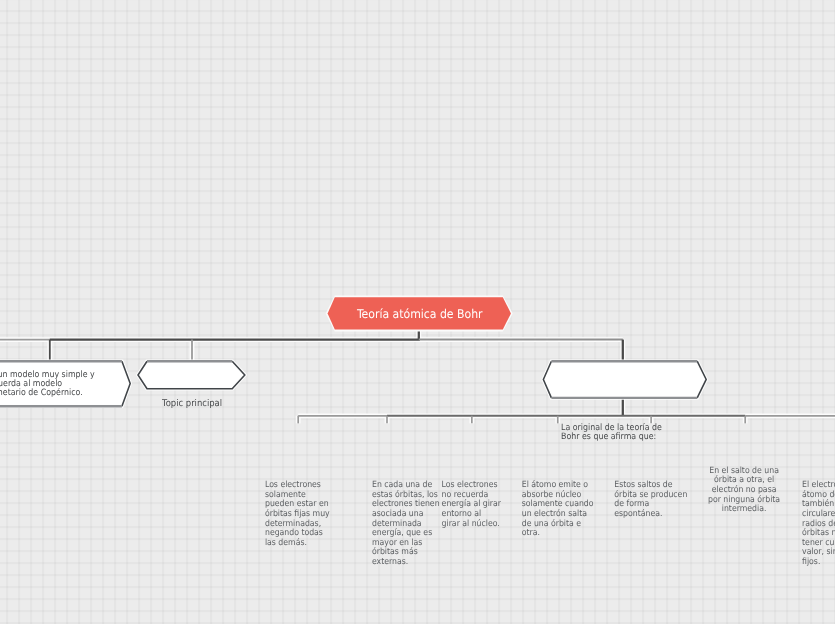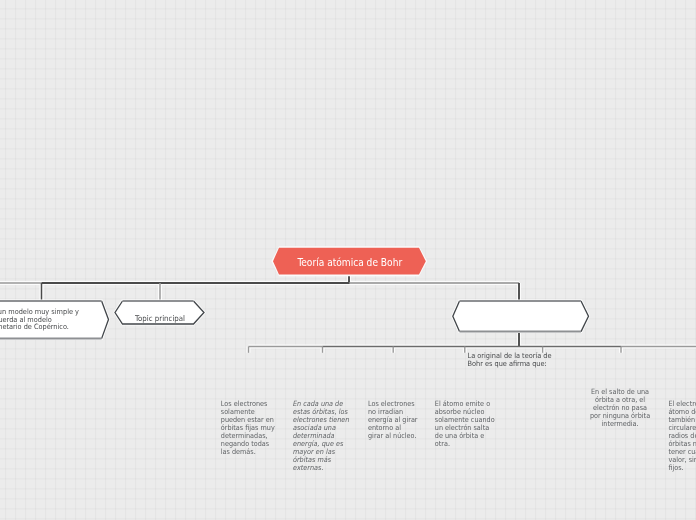--- a/index.html
+++ b/index.html
@@ -75,21 +75,21 @@
   <div>Es un modelo muy simple y</div>
   <div>recuerda al modelo</div>
   <div>planetario de Copérnico.</div>
 </div>
 
 <svg class="shape" style="left:112px;top:297px" width="96" height="32" viewBox="0 0 96 32">
   <polygon points="10.5,4 81.5,4 92,15.5 81.5,27 10.5,27 3,15.5" fill="#ffffff" stroke="#fdfdfd" stroke-width="3"></polygon>
   <path d="M10.5,4 L3,15.5 L10.5,27 H81.5 L92,15.5 L81.5,4" stroke="#414549" stroke-width="1.3" fill="none"></path>
   <path d="M10.5,4 H81.5" stroke="#8e9093" stroke-width="2" fill="none"></path>
 </svg>
-<div class="label" style="left:115.6px;top:300px;width:89px;height:36px;font-size:7.8px;display:flex;align-items:center;justify-content:center;">Topic principal</div>
+<div class="label" style="left:115.6px;top:317px;width:89px;height:36px;font-size:7.8px;display:flex;align-items:center;justify-content:center;">Topic principal</div>
 
 <svg class="shape" style="left:448px;top:296px" width="146" height="42" viewBox="0 0 146 42">
   <polygon points="11.5,5 133,5 140.5,20.2 133,35.6 11.5,35.6 4.8,20.2" fill="#ffffff" stroke="#fdfdfd" stroke-width="3"></polygon>
   <path d="M133,5 L140.5,20.2 L133,35.6" stroke="#414549" stroke-width="1.3" fill="none"></path>
   <path d="M11.5,5 L4.8,20.2 L11.5,35.6" stroke="#414549" stroke-width="1.3" fill="none"></path>
   <path d="M11.5,5 H133" stroke="#8e9093" stroke-width="2" fill="none"></path>
   <path d="M11.5,35.6 H133" stroke="#8e9093" stroke-width="2" fill="none"></path>
 </svg>
 <div class="label" style="left:467.5px;top:310px;width:105px;font-size:7.3px;line-height:7.6px;margin-top:42px;">
   <div>La original de la teoría de</div>
@@ -98,45 +98,51 @@
 
 <div class="leaf" style="left:220.8px;top:356px;">
       <div>Los electrones</div>
       <div>solamente</div>
       <div>pueden estar en</div>
       <div>órbitas fijas muy</div>
       <div>determinadas,</div>
       <div>negando todas</div>
       <div>las demás.</div>
     </div>
-<div class="leaf" style="left:293px;top:356px;font-style:italic;">
+<div class="leaf" style="left:310px;top:356px;">
       <div>En cada una de</div>
       <div>estas órbitas, los</div>
       <div>electrones tienen</div>
       <div>asociada una</div>
       <div>determinada</div>
       <div>energía, que es</div>
       <div>mayor en las</div>
       <div>órbitas más</div>
       <div>externas.</div>
     </div>
 <div class="leaf" style="left:368px;top:356px;">
       <div>Los electrones</div>
-      <div>no irradian</div>
+      <div>no recuerda</div>
       <div>energía al girar</div>
       <div>entorno al</div>
       <div>girar al núcleo.</div>
     </div>
 <div class="leaf" style="left:434.8px;top:356px;">
       <div>El átomo emite o</div>
       <div>absorbe núcleo</div>
       <div>solamente cuando</div>
       <div>un electrón salta</div>
       <div>de una órbita e</div>
       <div>otra.</div>
+    </div>
+<div class="leaf" style="left:511.9px;top:356px;">
+      <div>Estos saltos de</div>
+      <div>órbita se producen</div>
+      <div>de forma</div>
+      <div>espontánea.</div>
     </div>
 <div class="leaf" style="left:590px;top:344px;text-align:center;">
       <div>En el salto de una</div>
       <div>órbita a otra, el</div>
       <div>electrón no pasa</div>
       <div>por ninguna órbita</div>
       <div>intermedia.</div>
     </div>
 <div class="leaf" style="left:668.4px;top:356px;">
       <div>El electrón del</div>

